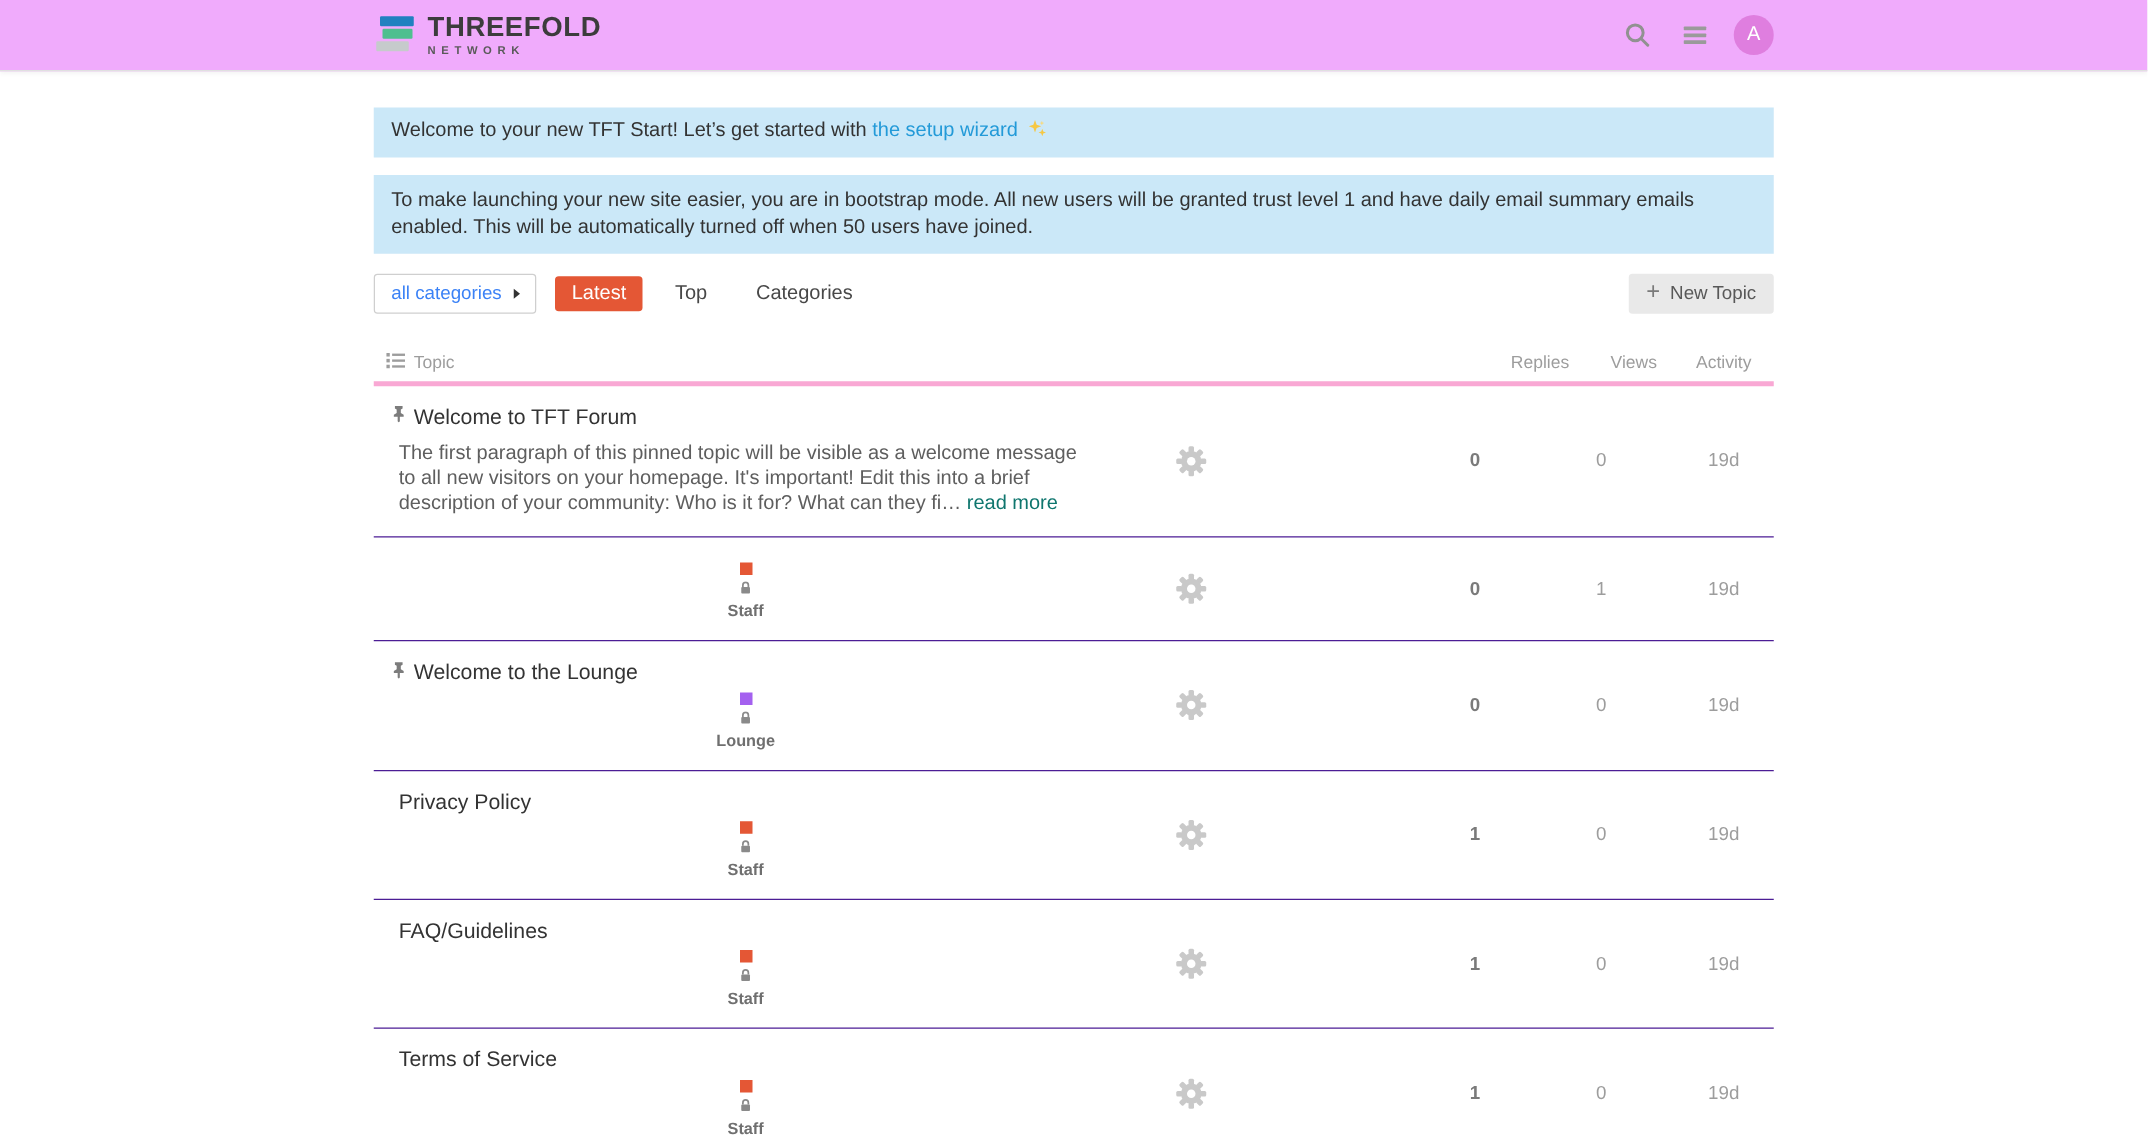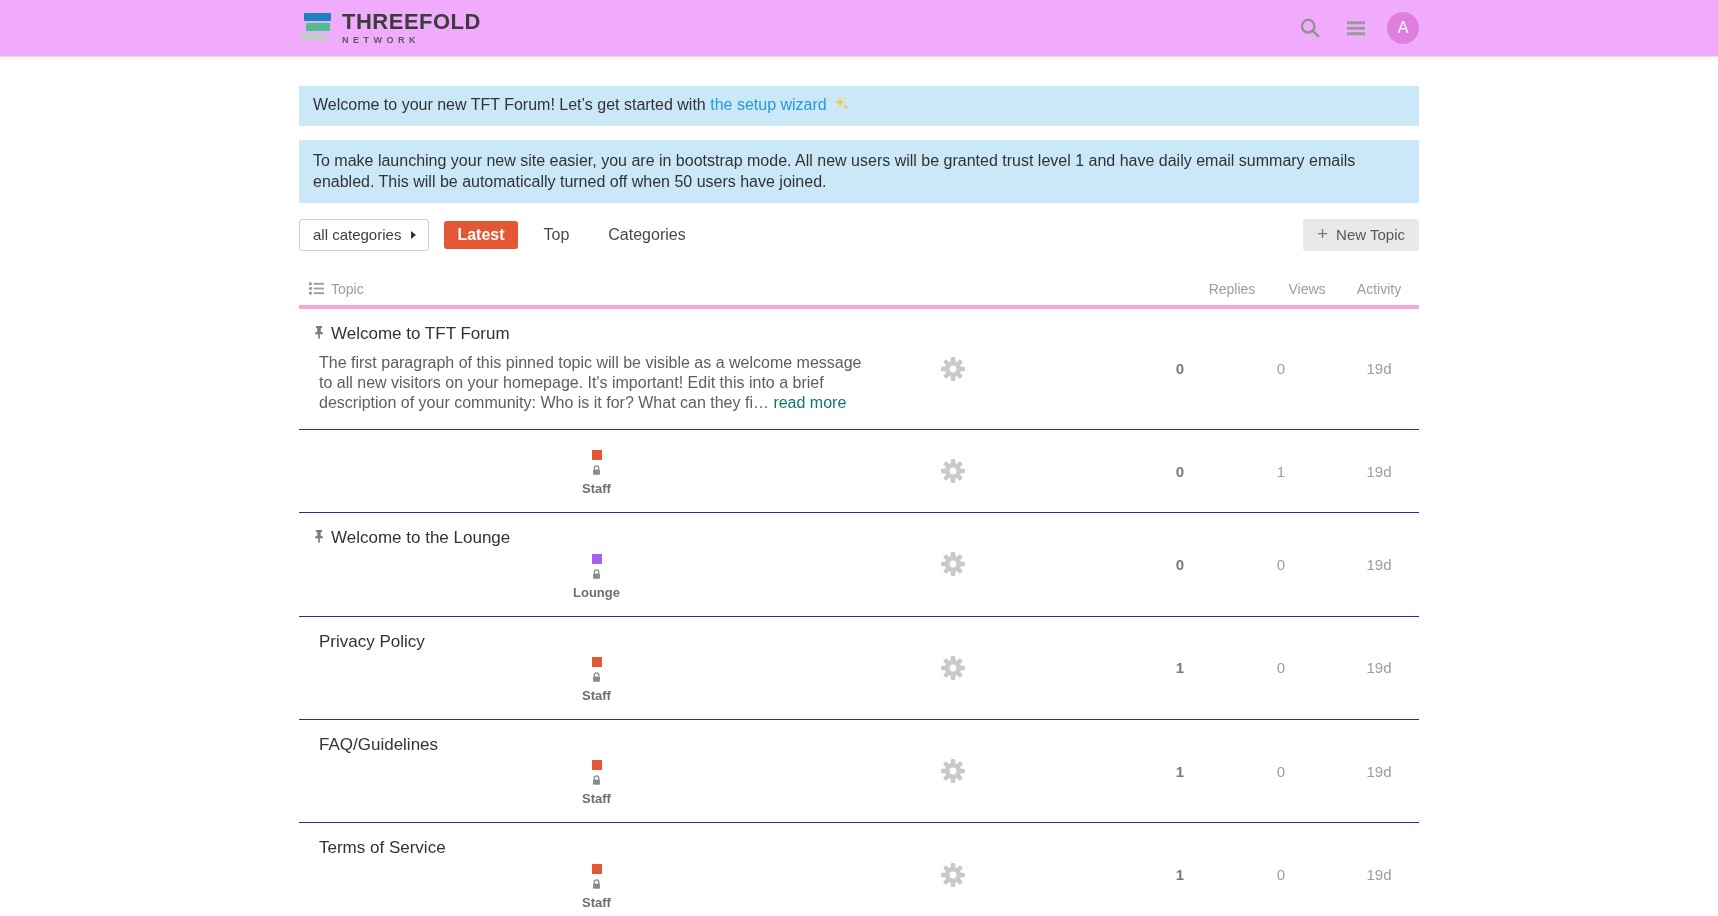--- a/index.html
+++ b/index.html
@@ -27,25 +27,25 @@
   
   .main-wrap { padding-top:29px; }
   .banner { background:#cbe8f8; color:#333; font-size:16px; padding:8px 14px; line-height:1.35; }
   .banner + .banner { margin-top:14px; padding:10px 14px; }
   .banner a { color:#239ad8; text-decoration:none; cursor:pointer; }
   .sparkles { display:inline-block; vertical-align:-2px; margin-left:3px; }
 
   
   .list-controls { display:flex; align-items:center; margin-top:16px; }
   .category-dropdown { display:flex; align-items:center; gap:10px; border:1px solid #cfcfcf; border-radius:3px;
-                       height:32px; padding:0 12px 0 13px; font-size:15px; color:#404040; cursor:pointer; background:#fff; }
+                       height:32px; padding:0 12px 0 13px; font-size:15px; color:#3b82f6; cursor:pointer; background:#fff; }
   .caret-right { width:0; height:0; border-left:5px solid #333; border-top:4px solid transparent; border-bottom:4px solid transparent; }
   .nav-pills { display:flex; align-items:center; margin-left:15px; gap:8px; }
   .nav-pill { font-size:16px; color:#484848; padding:5px 13px; border-radius:3px; cursor:pointer; }
-  .nav-pill.active { background:#e45735; color:#fff;font-weight:bold; }
+  .nav-pill.active { background:#e45735; color:#fff; }
   .nav-pill + .nav-pill { margin-left:5px; }
   .btn-new-topic { margin-left:auto; background:#e9e9e9; border:none; border-radius:3px; height:32px;
                    padding:0 14px; font-size:15px; color:#585858; display:flex; align-items:center; gap:8px;
                    cursor:pointer; font-family:inherit; }
   .plus-glyph { font-size:19px; color:#7a7a7a; line-height:1; margin-top:-2px; }
 
   
   .topic-table { margin-top:22px; }
   .t-grid { display:grid; grid-template-columns:1fr 85px 90px 86px 64px 80px; align-items:center; }
   .t-head { border-bottom:4px solid #f9a8d4; color:#9d9d9d; font-size:14px; height:36px; }
@@ -103,21 +103,21 @@
       <div class="avatar">
         <span>A</span>
       </div>
     </div>
   </div>
 </header>
 
 <main class="wrap main-wrap">
 
   <div class="banner">
-    <span>Welcome to your new TFT Forum! Let’s get started with</span>
+    <span>Welcome to your new TFT Start! Let’s get started with</span>
     <a>the setup wizard</a>
     <span class="sparkles">
       <svg width="16" height="16" viewBox="0 0 16 16" fill="#f6c844">
         <path d="M6 1 L7.3 4.7 L11 6 L7.3 7.3 L6 11 L4.7 7.3 L1 6 L4.7 4.7 Z"></path>
         <path d="M11.8 8 L12.6 10.2 L14.8 11 L12.6 11.8 L11.8 14 L11 11.8 L8.8 11 L11 10.2 Z"></path>
         <path d="M11.5 1.5 L12 2.9 L13.4 3.4 L12 3.9 L11.5 5.3 L11 3.9 L9.6 3.4 L11 2.9 Z" fill="#f9da7b"></path>
       </svg>
     </span>
   </div>
 

